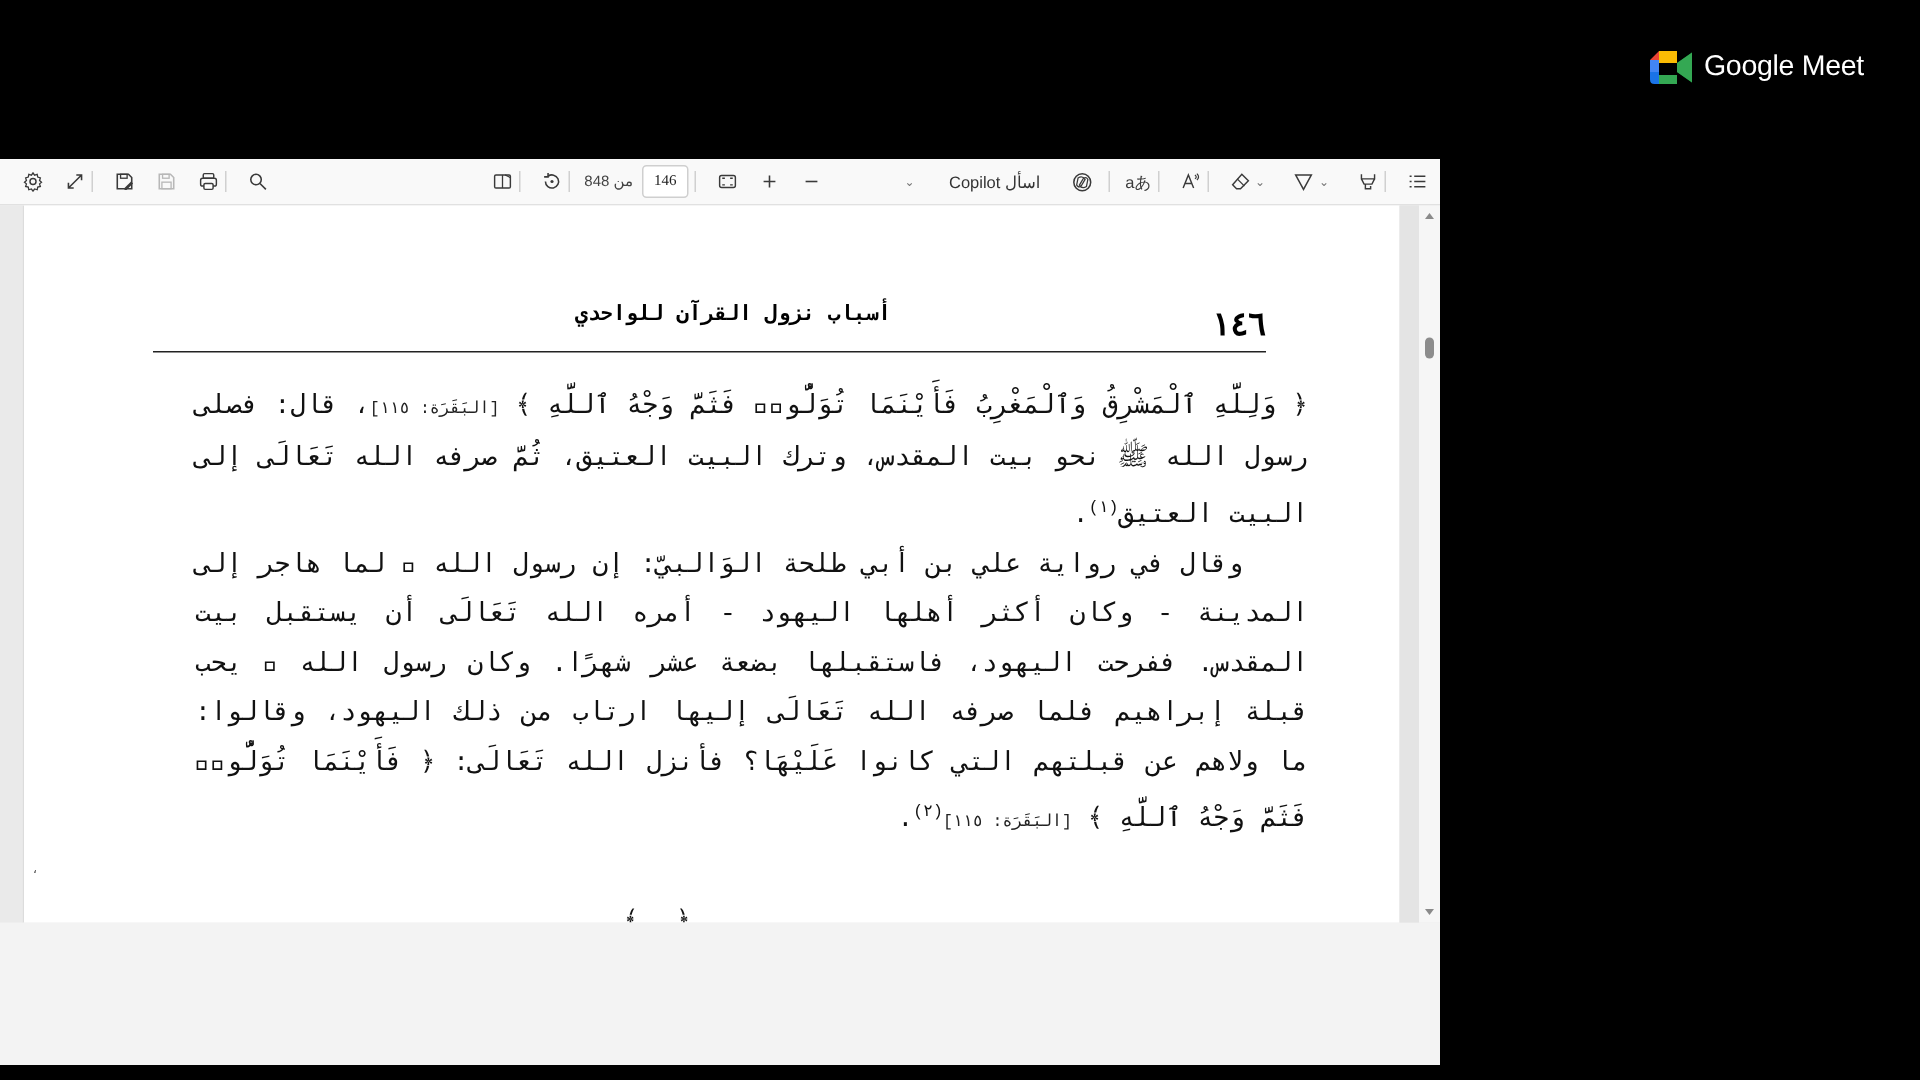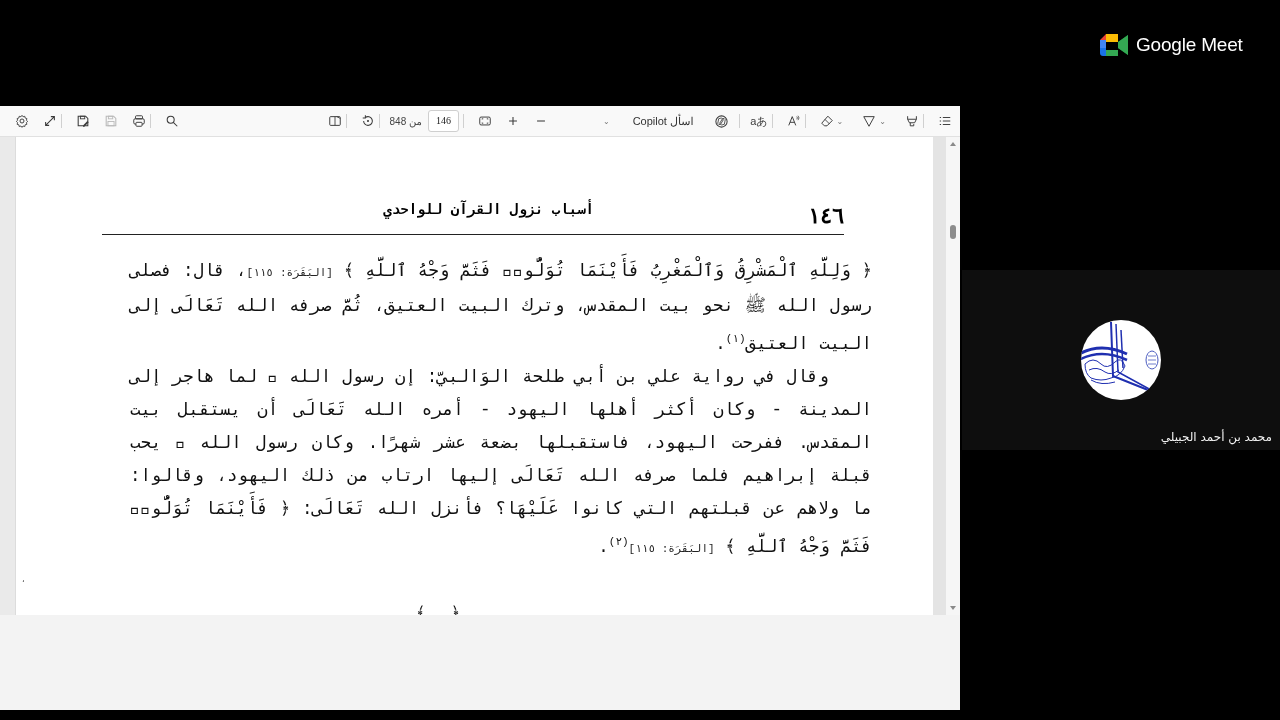--- a/index.html
+++ b/index.html
@@ -57,37 +57,20 @@
       <path d="M0 6 H6 V16 H0 Z" fill="#4285f4"></path>
       <path d="M0 14 H6 V16 H18 V22 H3 Q0 22 0 19 Z" fill="#1a73e8"></path>
       <path d="M6 16 H18 V22 H6 Z" fill="#34a853"></path>
       <path d="M18 0 V22 L18 14 L28 21 V1 L18 8 Z" fill="#00832d"></path>
       <path d="M18 8 V14 L28 21 V1 Z" fill="#34a853"></path>
       <rect x="6" y="8" width="12" height="8" fill="#000"></rect>
     </svg>
     <span class="meet-logo-text">Google Meet</span>
   </div>
 
-  <div class="tile">
-    <div class="avatar">
-      <svg width="80" height="80" viewBox="0 0 80 80">
-        <path d="M-2 34 Q20 22 46 34" stroke="#1f2fb0" stroke-width="3" fill="none"></path>
-        <path d="M-2 40 Q20 28 46 40" stroke="#1f2fb0" stroke-width="2.5" fill="none"></path>
-        <path d="M30 2 L32 56 L72 72" stroke="#1f2fb0" stroke-width="2" fill="none"></path>
-        <path d="M35 4 L37 52 L70 70" stroke="#1f2fb0" stroke-width="1.5" fill="none"></path>
-        <path d="M40 10 L42 48" stroke="#1f2fb0" stroke-width="1.5" fill="none"></path>
-        <path d="M4 44 Q12 36 20 44 Q26 50 34 42 Q40 36 44 46 Q40 56 30 58 Q20 62 10 58 Q4 54 4 44 Z" stroke="#1f2fb0" stroke-width="1" fill="none"></path>
-        <path d="M8 50 Q16 46 24 52 Q30 56 38 50" stroke="#1f2fb0" stroke-width="1" fill="none"></path>
-        <path d="M10 60 Q20 66 34 62" stroke="#1f2fb0" stroke-width="1" fill="none"></path>
-        <ellipse cx="71" cy="40" rx="6" ry="9" stroke="#4a5bbf" stroke-width="1" fill="none"></ellipse>
-        <path d="M67 36 H75 M67 40 H75 M67 44 H75" stroke="#4a5bbf" stroke-width="0.8"></path>
-      </svg>
-    </div>
-    <span class="participant-name">محمد بن أحمد الجبيلي</span>
-  </div>
 
   <div class="viewer">
     <div class="toolbar">
       <div style="width:5px"></div>
       <div class="tb-btn">
         <svg viewBox="0 0 16 16">
             <circle cx="8" cy="8" r="2.3" fill="none" stroke="#3a3a3a" stroke-width="1.1"></circle>
             <path d="M8 1.5 L9.2 3.2 L11.2 2.6 L11.6 4.6 L13.6 5.2 L13 7.2 L14.5 8.5 L13 9.8 L13.6 11.8 L11.6 12.3 L11.2 14.3 L9.2 13.7 L8 15.3 L6.8 13.7 L4.8 14.3 L4.4 12.3 L2.4 11.8 L3 9.8 L1.5 8.5 L3 7.2 L2.4 5.2 L4.4 4.6 L4.8 2.6 L6.8 3.2 Z" fill="none" stroke="#3a3a3a" stroke-width="1"></path>
           </svg>
       </div>

